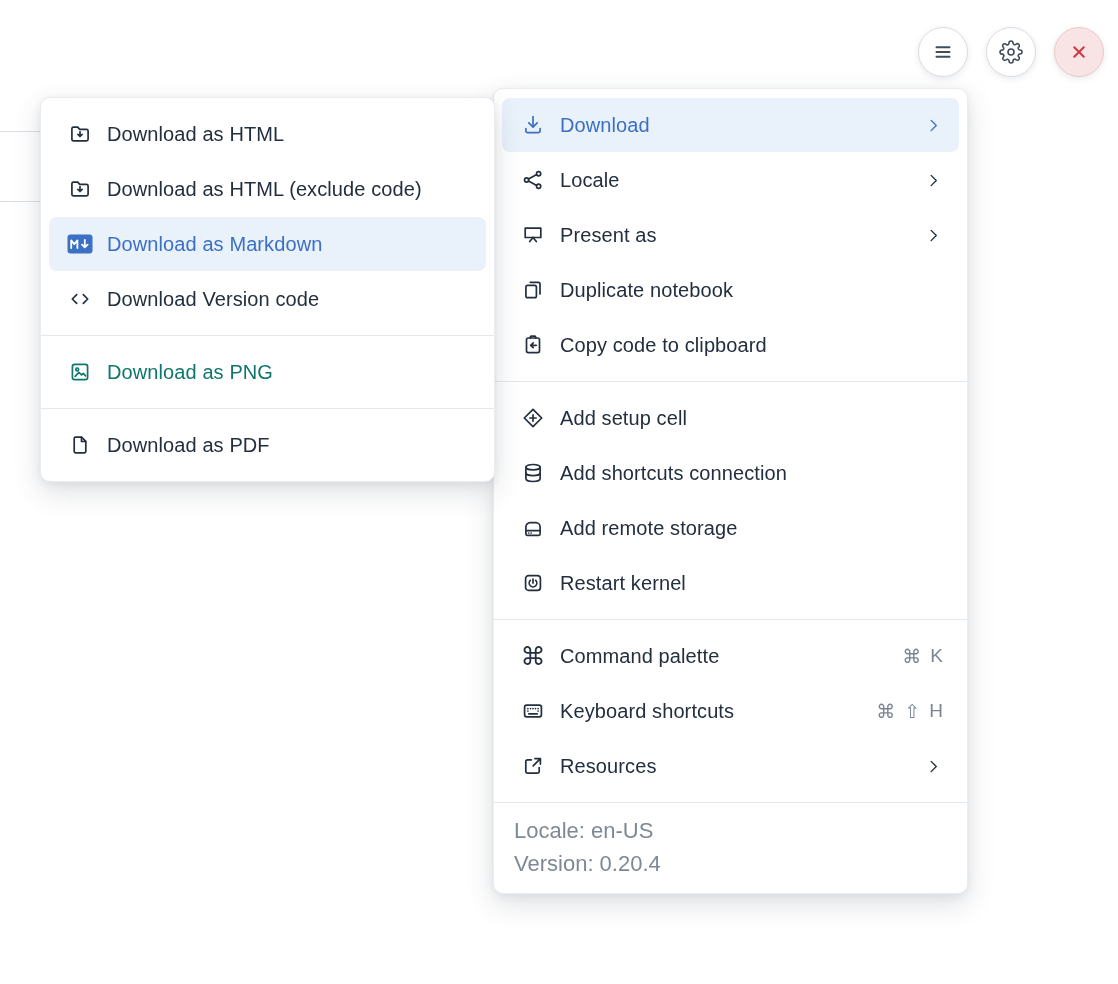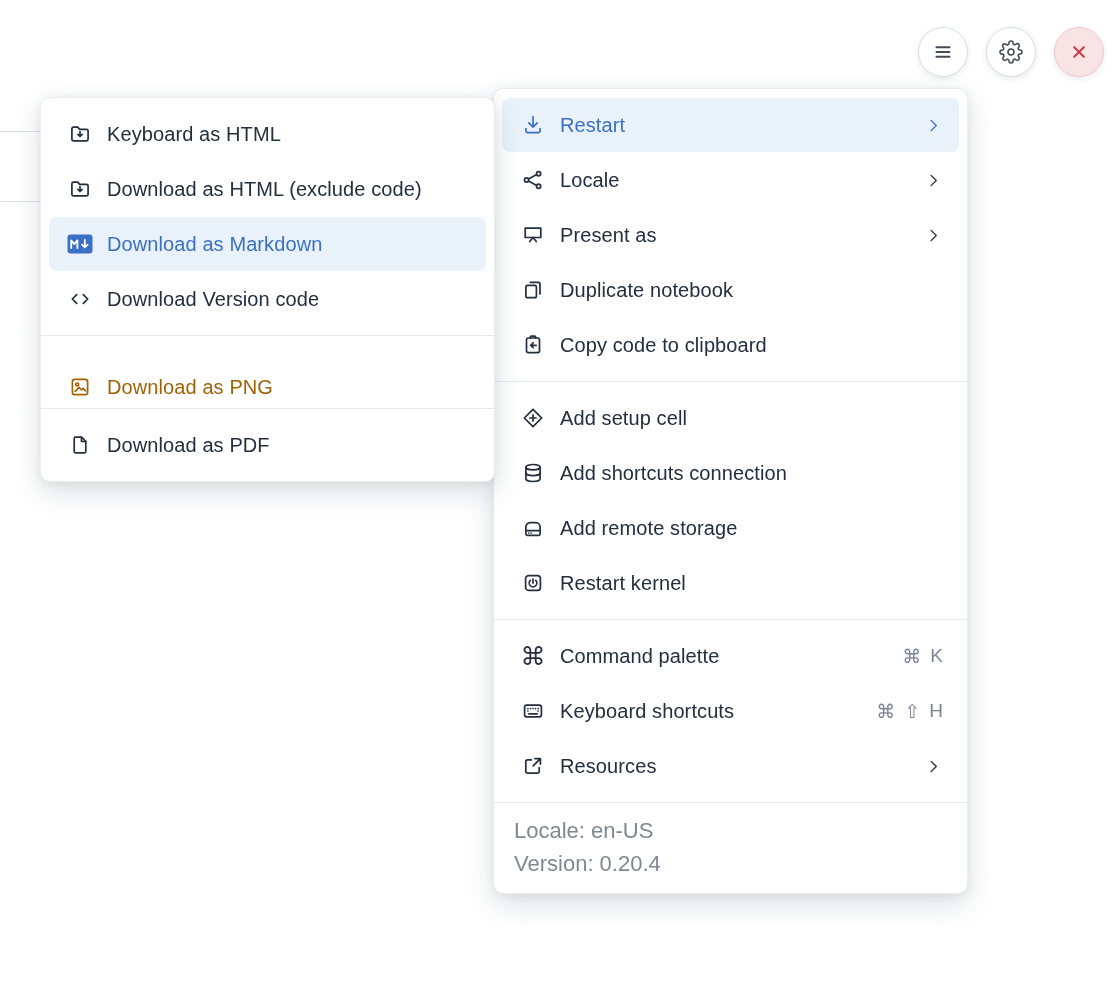--- a/index.html
+++ b/index.html
@@ -28,21 +28,21 @@
   .main-menu { left:493px; top:88px; width:475px; z-index:20; }
   .submenu   { left:40px;  top:97px; width:455px; z-index:30; }
 
   .menu-section { padding:8px; }
   .menu-section + .menu-section { border-top:1px solid #e5e9ee; }
 
   .menu-item { display:flex; align-items:center; height:54px; margin:1px 0;
                padding:0 16px 0 18px; border-radius:8px; gap:14px;
                color:#232f3f; cursor:pointer; }
   .menu-item.highlighted { background:#e9f1fa; color:#3b70c4; }
-  .menu-item.disabled { color:#a16207; cursor:default;align-items:flex-end; }
+  .menu-item.disabled { color:#0f766e; cursor:default; }
   .item-icon { width:26px; display:flex; align-items:center; justify-content:center; flex:none; }
   .ic { width:24px; height:24px; display:block; }
   .cmd-glyph { font-size:25px; line-height:1; }
   .item-label { font-size:20px; letter-spacing:.1px; white-space:nowrap; }
   .item-shortcut { margin-left:auto; display:flex; align-items:center; gap:9px;
                    color:#7b8595; font-size:19px; }
   .item-chevron { margin-left:auto; display:flex; }
   .item-chevron svg { width:19px; height:19px; }
 
   .menu-footer { border-top:1px solid #e5e9ee; padding:11px 20px 13px;
@@ -84,21 +84,21 @@
   <div class="menu-panel main-menu">
     <div id="main-menu-sections">
         <div class="menu-section">
           <div class="menu-item highlighted">
             <span class="item-icon">
               <svg class="ic" viewBox="0 0 24 24" fill="none" stroke="currentColor" stroke-width="1.7" stroke-linecap="round" stroke-linejoin="round">
                 <path d="M12 3.6v10.1M7.8 9.9l4.2 4.2 4.2-4.2"></path>
                 <path d="M4.9 15.6v2.5c0 .9.7 1.6 1.6 1.6h11c.9 0 1.6-.7 1.6-1.6v-2.5"></path>
               </svg>
             </span>
-            <span class="item-label">Restart</span>
+            <span class="item-label">Download</span>
             <span class="item-chevron">
               <svg viewBox="0 0 24 24" fill="none" stroke="currentColor" stroke-width="1.7" stroke-linecap="round" stroke-linejoin="round">
                 <path d="M9 5.5l6.5 6.5L9 18.5"></path>
               </svg>
             </span>
           </div>
           <div class="menu-item">
             <span class="item-icon">
               <svg class="ic" viewBox="0 0 24 24" fill="none" stroke="currentColor" stroke-width="1.7" stroke-linecap="round" stroke-linejoin="round">
                 <circle cx="17.6" cy="5.7" r="2.1"></circle>
@@ -239,21 +239,21 @@
 
   <div class="menu-panel submenu" id="download-submenu">
       <div class="menu-section">
         <div class="menu-item">
           <span class="item-icon">
             <svg class="ic" viewBox="0 0 24 24" fill="none" stroke="currentColor" stroke-width="1.7" stroke-linecap="round" stroke-linejoin="round">
               <path d="M3.9 6.7c0-.9.7-1.6 1.6-1.6h4.2l2 2.3h6.8c.9 0 1.6.7 1.6 1.6v8.3c0 .9-.7 1.6-1.6 1.6H5.5c-.9 0-1.6-.7-1.6-1.6z"></path>
               <path d="M12 9.7v4.7M9.9 12.4l2.1 2.1 2.1-2.1"></path>
             </svg>
           </span>
-          <span class="item-label">Keyboard as HTML</span>
+          <span class="item-label">Download as HTML</span>
         </div>
         <div class="menu-item">
           <span class="item-icon">
             <svg class="ic" viewBox="0 0 24 24" fill="none" stroke="currentColor" stroke-width="1.7" stroke-linecap="round" stroke-linejoin="round">
               <path d="M3.9 6.7c0-.9.7-1.6 1.6-1.6h4.2l2 2.3h6.8c.9 0 1.6.7 1.6 1.6v8.3c0 .9-.7 1.6-1.6 1.6H5.5c-.9 0-1.6-.7-1.6-1.6z"></path>
               <path d="M12 9.7v4.7M9.9 12.4l2.1 2.1 2.1-2.1"></path>
             </svg>
           </span>
           <span class="item-label">Download as HTML (exclude code)</span>
         </div>

